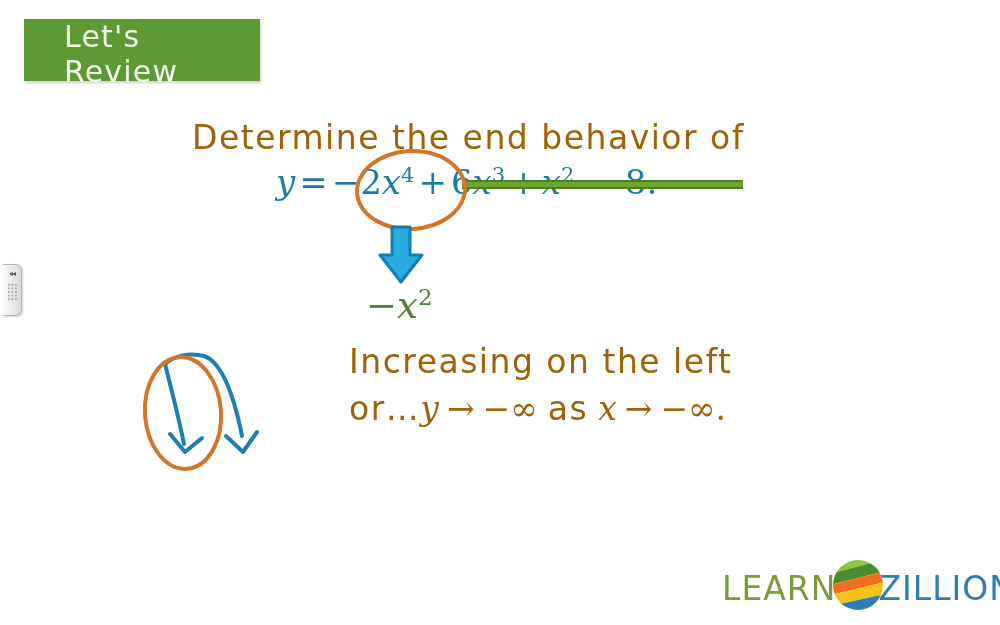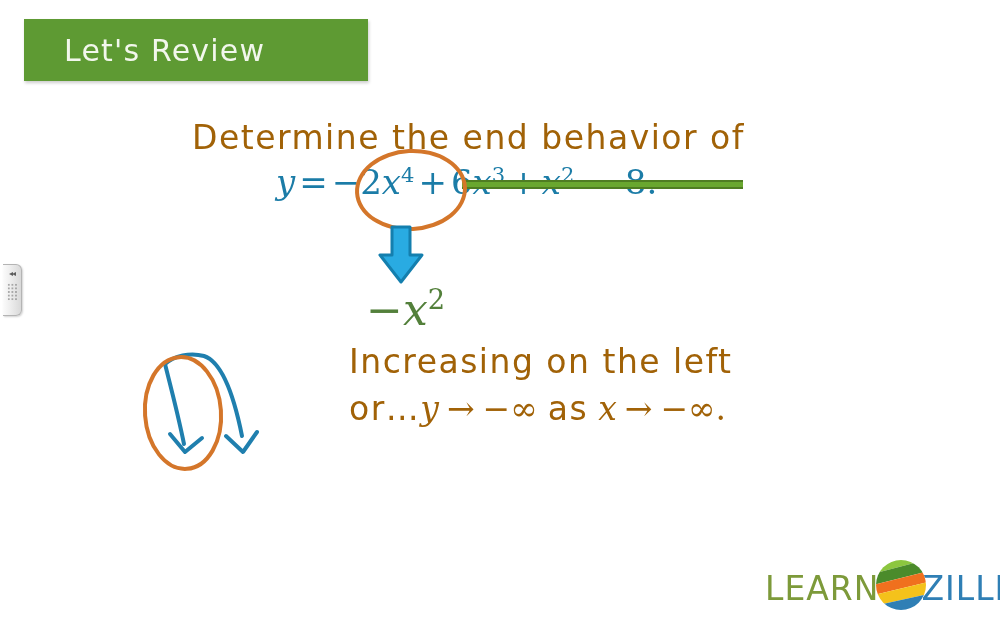--- a/index.html
+++ b/index.html
@@ -53,26 +53,26 @@
     background-size: 3.6px 3.6px;
     background-position: 0 0;
     opacity: .85;
   }
 
   
   .banner {
     position: absolute;
     left: 24px;
     top: 19px;
-    width: 344px;
+    width: 236px;
     height: 62px;
     background: #5e9a33;
     box-shadow: 1px 2px 3px rgba(0,0,0,0.20);
     display: flex;
-    align-items: center;
+    align-items: flex-start;
   }
   .banner-text {
     color: #f2f7ec;
     font-family: "DejaVu Sans", sans-serif;
     font-size: 30px;
     font-weight: 400;
     letter-spacing: 1.2px;
     padding-left: 40px;
   }
 
@@ -154,21 +154,21 @@
     top: 225px;
   }
 
   
   .reduced {
     position: absolute;
     left: 366px;
     top: 284px;
     color: #53803b;
     font-family: "DejaVu Serif", serif;
-    font-size: 44px;
+    font-size: 37px;
     white-space: nowrap;
   }
 
   
   .sketch {
     position: absolute;
     left: 130px;
     top: 340px;
   }
 
@@ -180,21 +180,20 @@
     display: flex;
     align-items: center;
     height: 44px;
   }
   .logo-learn {
     font-family: "DejaVu Sans", sans-serif;
     font-size: 33px;
     font-weight: 400;
     letter-spacing: 1px;
     color: #7d9a3a;
-    margin-left: 43px;
   }
   .logo-zillion {
     font-family: "DejaVu Sans", sans-serif;
     font-size: 33px;
     font-weight: 400;
     letter-spacing: 1px;
     color: #2f7fb5;
   }
   .logo-mark {
     margin: 0 -6px 0 -4px;

